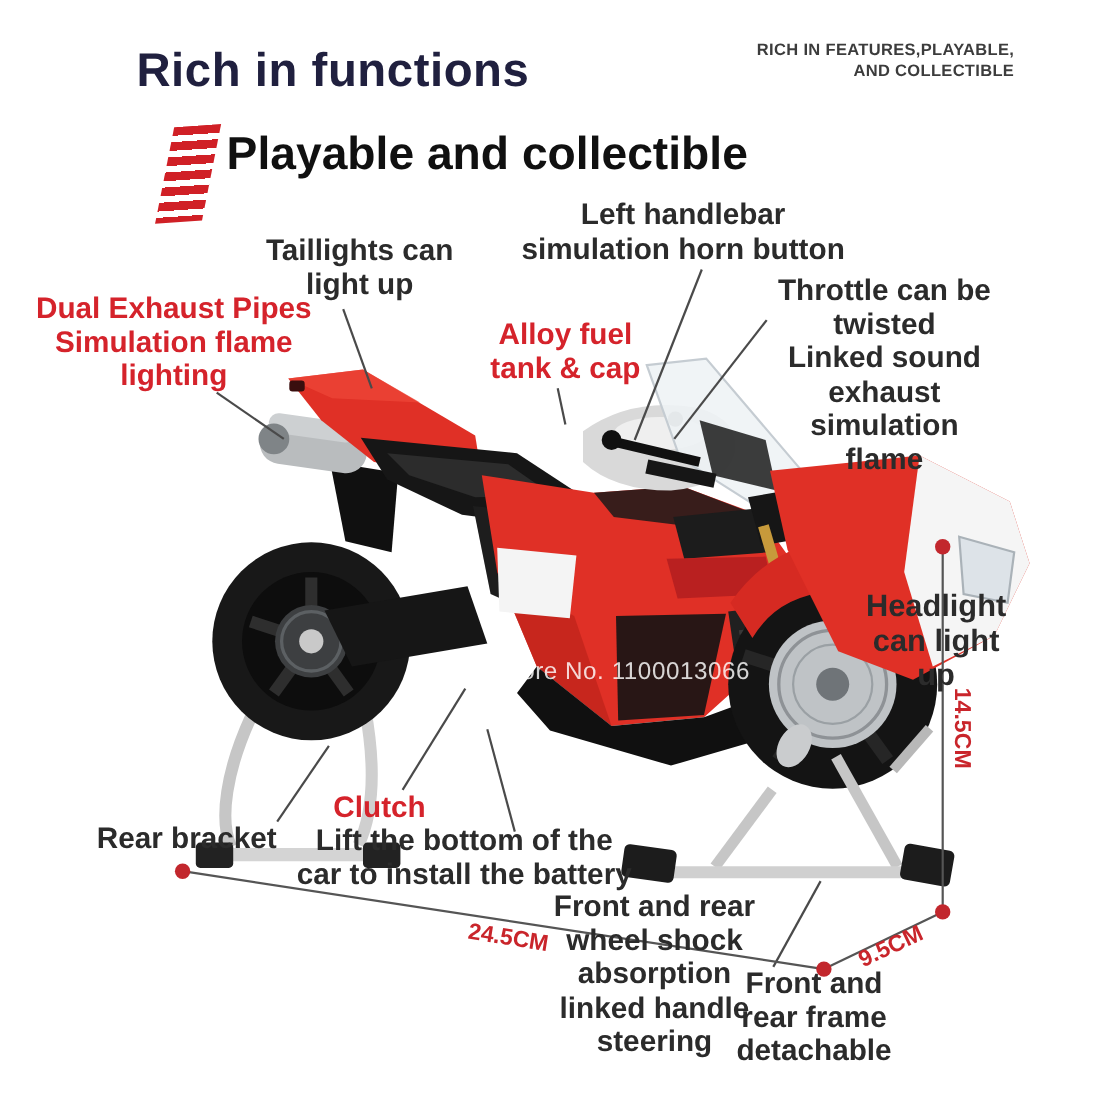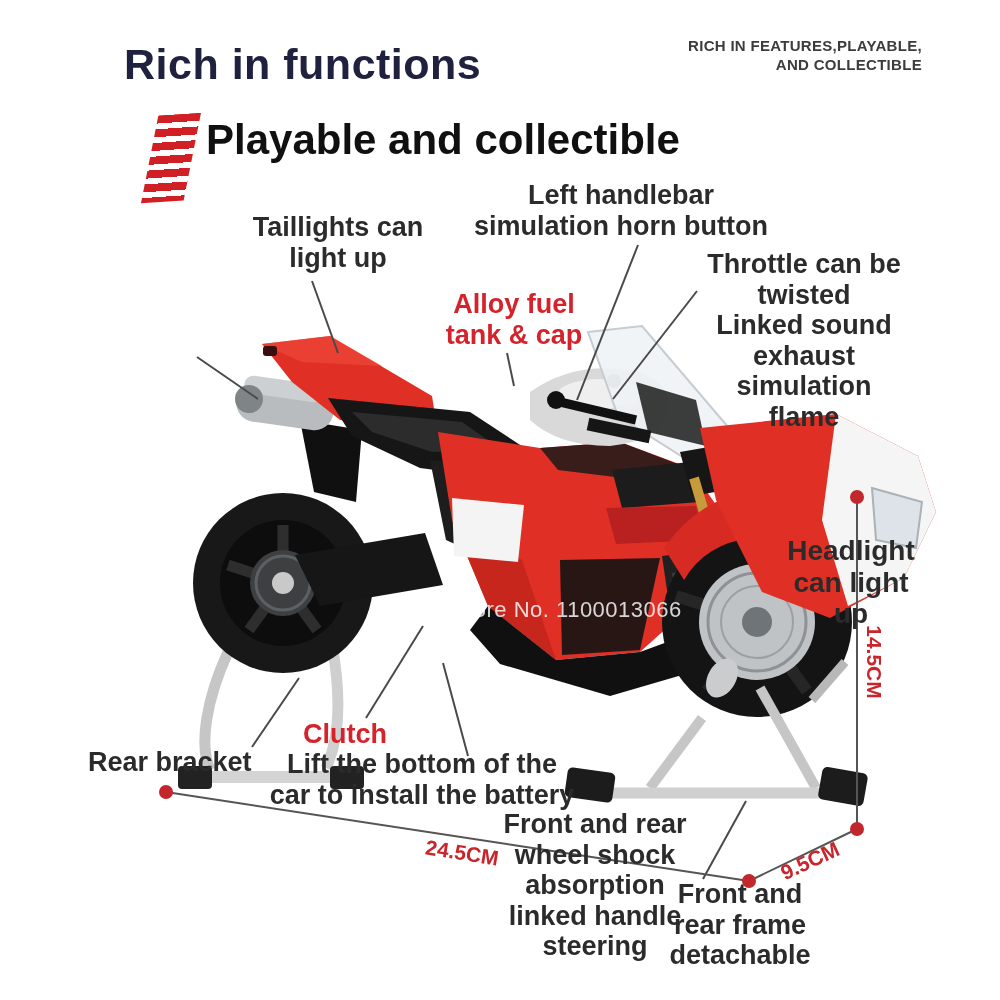--- a/index.html
+++ b/index.html
@@ -202,26 +202,29 @@
     </g>
   </svg>
 
   <div class="page-title">Rich in functions</div>
   <div class="tagline">RICH IN FEATURES,PLAYABLE,
 AND COLLECTIBLE</div>
 
   <div class="stripes-icon"></div>
   <div class="subtitle">Playable and collectible</div>
 
-  <div class="label ctr" style="left:327px; top:212px;margin-left:11px;">Taillights can
+  <div class="label ctr" style="left:327px; top:212px;">Taillights can
 light up</div>
 
   <div class="label ctr" style="left:621px; top:180px;">Left handlebar
 simulation horn button</div>
 
+  <div class="label red ctr" style="left:158px; top:265px;">Dual Exhaust Pipes
+Simulation flame
+lighting</div>
 
   <div class="label red ctr" style="left:486px; top:289px;margin-left:28px;">Alloy fuel
 tank &amp; cap</div>
 
   <div class="label ctr" style="left:804px; top:249px;">Throttle can be twisted
 Linked sound exhaust
 simulation flame</div>
 
   <div class="label ctr" style="left:851px; top:535px; font-size:28px;">Headlight
 can light up</div>

